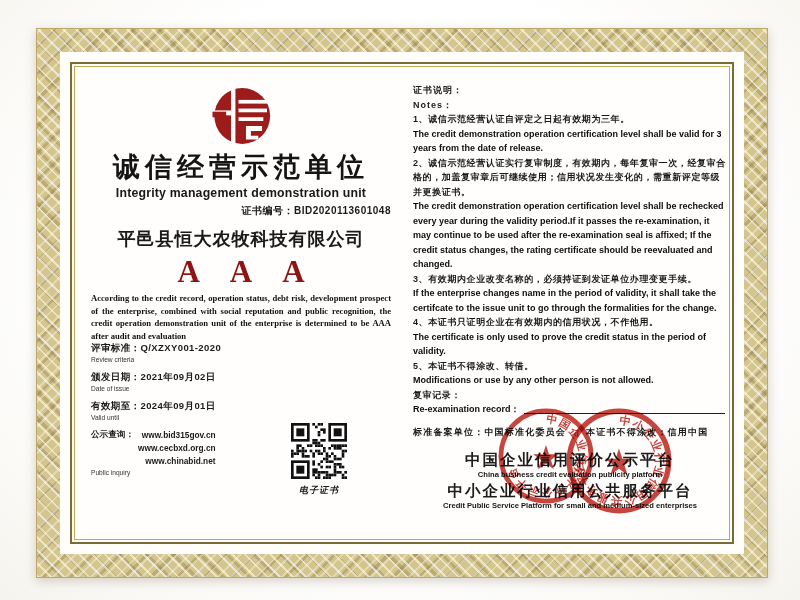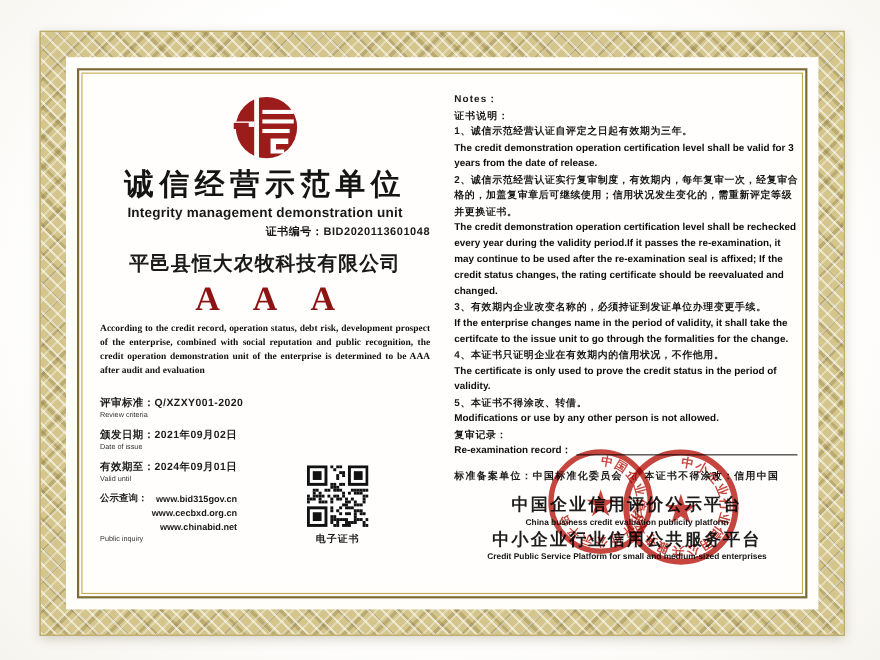--- a/index.html
+++ b/index.html
@@ -23,28 +23,28 @@
   
   .left-col{position:absolute;left:8px;top:12px;width:300px;}
   .logo{width:62px;height:62px;margin:0 auto;display:block;}
   .title-cn{margin-top:2px;text-align:center;font-size:27px;font-weight:bold;letter-spacing:5px;color:#141414;white-space:nowrap;}
   .title-en{text-align:center;font-size:12.3px;font-weight:bold;letter-spacing:.2px;color:#181818;margin-top:1px;white-space:nowrap;}
   .cert-no{text-align:right;font-size:10px;font-weight:bold;margin-top:4px;letter-spacing:.5px;}
   .company{text-align:center;font-size:18px;font-weight:bold;margin-top:9px;letter-spacing:1px;white-space:nowrap;}
   .stmt-cn{margin-top:7px;font-size:10px;font-weight:bold;line-height:1.62;text-align:justify;letter-spacing:1.2px;}
   .grade{font-family:"Liberation Serif",serif;text-align:center;font-size:31px;font-weight:bold;color:#8e1414;letter-spacing:30px;text-indent:30px;margin:3px 0 2px;}
   .stmt-en{font-family:"Liberation Serif",serif;font-size:8.6px;font-weight:bold;line-height:1.46;text-align:justify;color:#111;}
-  .fields{margin-top:18px;width:196px;}
+  .fields{margin-top:0;width:196px;}
   .field{margin-bottom:8px;}
   .field-line{font-size:9.5px;font-weight:bold;letter-spacing:.4px;}
   .field-sub{font-size:6.6px;color:#333;margin-top:1px;}
   .inquiry{margin-top:2px;}
   .inquiry-row{display:flex;font-size:8.6px;font-weight:bold;}
   .inquiry-urls{margin-left:4px;line-height:1.55;font-weight:bold;font-size:8.3px;text-align:right;}
-  .qr-block{position:absolute;left:186px;top:338px;width:60px;text-align:center;}
+  .qr-block{position:absolute;left:198px;top:338px;width:60px;text-align:center;font-style:italic;}
   .qr-svg{width:56px;height:56px;display:block;margin:0 auto;}
   .qr-caption{font-size:9px;font-weight:bold;margin-top:5px;letter-spacing:1px;}
 
   
   .right-col{position:absolute;left:330px;top:10px;width:314px;font-size:9px;line-height:14.5px;}
   .note-head{font-weight:bold;letter-spacing:1px;}
   .note-cn{font-weight:bold;letter-spacing:.6px;}
   .note-en{color:#0d0d0d;font-weight:600;}
   .reexam-line{display:flex;align-items:flex-end;}
   .uline{flex:1;border-bottom:1px solid #222;margin:0 2px 3px 4px;height:9px;}
@@ -239,22 +239,22 @@
                     <rect x="14" y="20" width="1" height="1" fill="#111"></rect>
                     <rect x="19" y="20" width="1" height="1" fill="#111"></rect>
                     <rect x="20" y="20" width="1" height="1" fill="#111"></rect>
                   </g>
               </svg>
               <div class="qr-caption">电子证书</div>
             </div>
           </div>
 
           <div class="right-col">
+            <div class="note-head">证书说明：</div>
             <div class="note-head">Notes：</div>
-            <div class="note-head">证书说明：</div>
 
             <div class="note-cn">1、诚信示范经营认证自评定之日起有效期为三年。</div>
             <div class="note-en">The credit demonstration operation certification level shall be valid for 3 years from the date of release.</div>
             <div class="note-cn">2、诚信示范经营认证实行复审制度，有效期内，每年复审一次，经复审合格的，加盖复审章后可继续使用；信用状况发生变化的，需重新评定等级并更换证书。</div>
             <div class="note-en">The credit demonstration operation certification level shall be rechecked every year during the validity period.If it passes the re-examination, it may continue to be used after the re-examination seal is affixed; If the credit status changes, the rating certificate should be reevaluated and changed.</div>
             <div class="note-cn">3、有效期内企业改变名称的，必须持证到发证单位办理变更手续。</div>
             <div class="note-en">If the enterprise changes name in the period of validity, it shall take the certifcate to the issue unit to go through the formalities for the change.</div>
             <div class="note-cn">4、本证书只证明企业在有效期内的信用状况，不作他用。</div>
             <div class="note-en">The certificate is only used to prove the credit status in the period of validity.</div>
             <div class="note-cn">5、本证书不得涂改、转借。</div>

